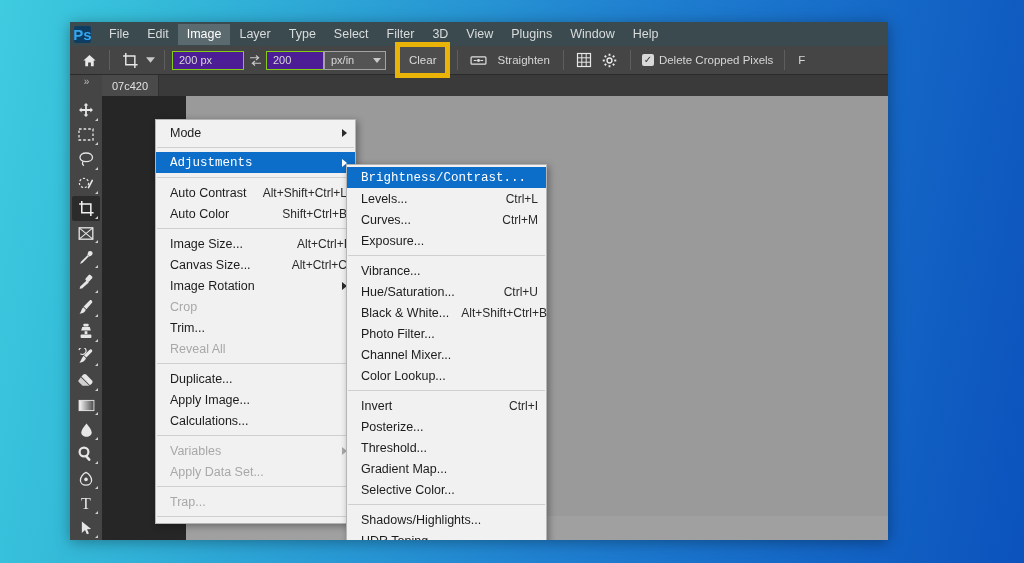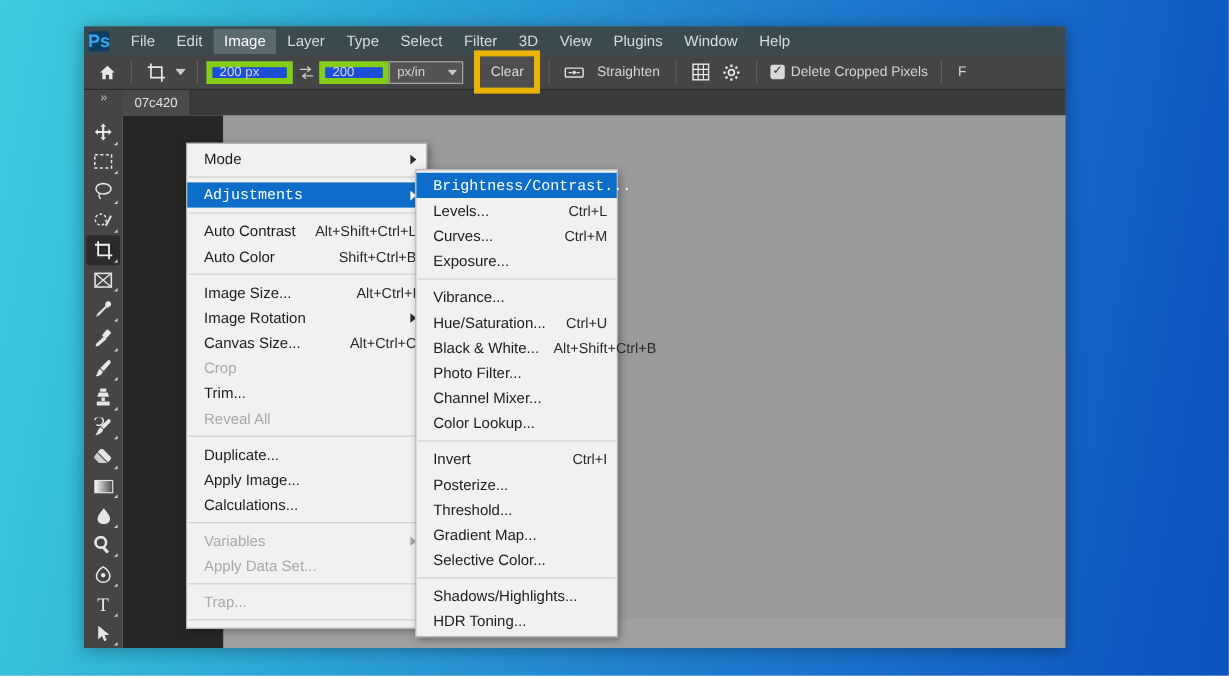--- a/index.html
+++ b/index.html
@@ -54,21 +54,21 @@
     color: #cfcfcf; font-size: 11.5px;
     position: relative; z-index: 5;
   }
   .ob-sep { width: 1px; height: 20px; background: #5e5e5e; margin: 0 7px; }
   .ob-icon {
     width: 26px; height: 24px;
     display: flex; align-items: center; justify-content: center;
     color: #e6e6e6;
   }
   .ob-field {
-    background: #1d4ed8; border: 5px solid #84cc16;
+    background: #4c1d95; border: 1px solid #84cc16;
     height: 19px; color: #d7d7d7; font-size: 11px;
     display: flex; align-items: center; padding: 0 6px;
     min-width: 54px;
   }
   .ob-field.w70 { width: 72px; }
   .ob-field.w58 { width: 58px; }
   .ob-select {
     background: #545454; border: 1px solid #a3a3a3;
     height: 19px; color: #d7d7d7; font-size: 11px;
     display: flex; align-items: center; justify-content: space-between;
@@ -180,22 +180,22 @@
   }
   .mi.hl { background: #0c6ec9; color: #fff; font-family: Liberation Mono, monospace; }
   .mi.hl .arrow { border-left-color: #fff; }
   .mi.dim { color: #a8a8a8; }
   .mi.dim .arrow { border-left-color: #a8a8a8; }
   .msep { height: 1px; background: #cfcfcf; margin: 4px 1px; }
 
   
   #adj-menu {
     position: absolute;
-    left: 276px; top: 45px;
-    width: 169px;
+    left: 276px; top: 68px;
+    width: 201px;
     background: #f1f1f1;
     border: 1px solid #b5b5b5;
     box-shadow: 2px 2px 7px rgba(0,0,0,.35);
     z-index: 41;
     padding: 2px 0;
     font-size: 12.5px; color: #1c1c1c;
   }
 </style>
 </head>
 <body>
@@ -589,26 +589,26 @@
         <div class="mi">
           <span class="lbl">Auto Color</span>
           <span class="acc">Shift+Ctrl+B</span>
         </div>
         <div class="msep"></div>
         <div class="mi">
           <span class="lbl">Image Size...</span>
           <span class="acc">Alt+Ctrl+I</span>
         </div>
         <div class="mi">
+          <span class="lbl">Canvas Size...</span>
+          <span class="acc">Alt+Ctrl+C</span>
+        </div>
+        <div class="mi">
           <span class="lbl">Image Rotation</span>
           <span class="arrow"></span>
-        </div>
-        <div class="mi">
-          <span class="lbl">Canvas Size...</span>
-          <span class="acc">Alt+Ctrl+C</span>
         </div>
         <div class="mi dim">
           <span class="lbl">Crop</span>
         </div>
         <div class="mi">
           <span class="lbl">Trim...</span>
         </div>
         <div class="mi dim">
           <span class="lbl">Reveal All</span>
         </div>

